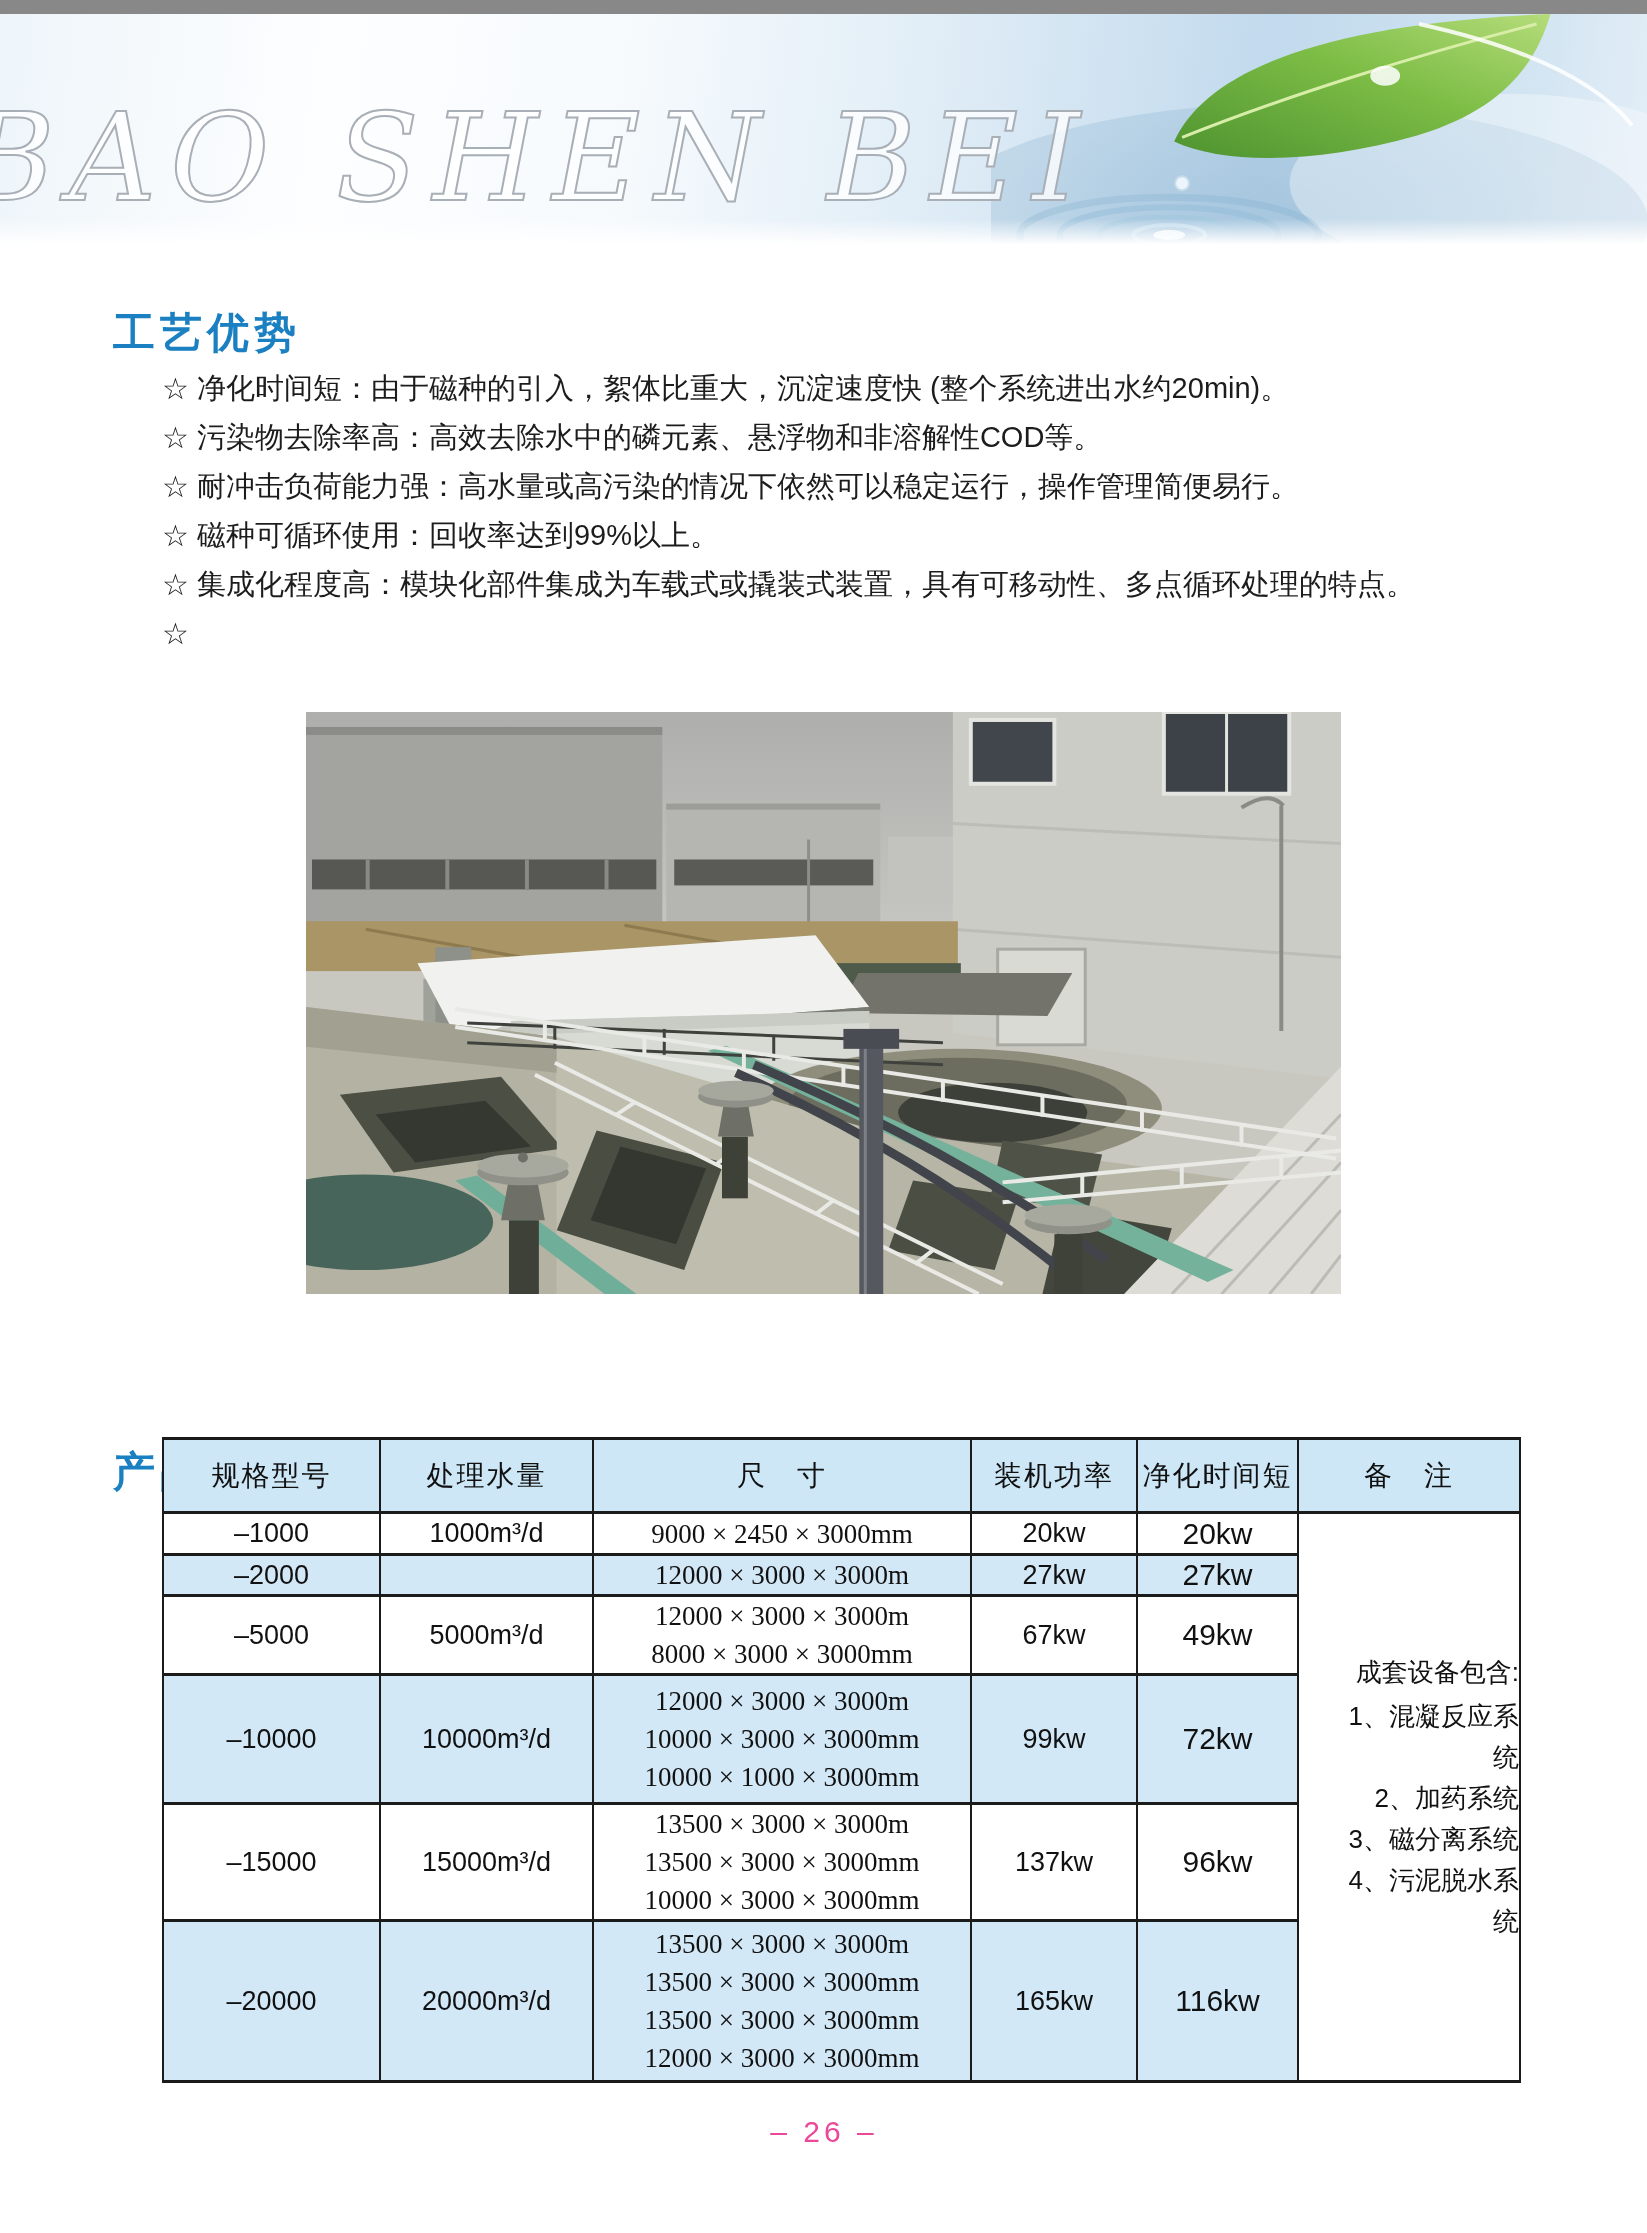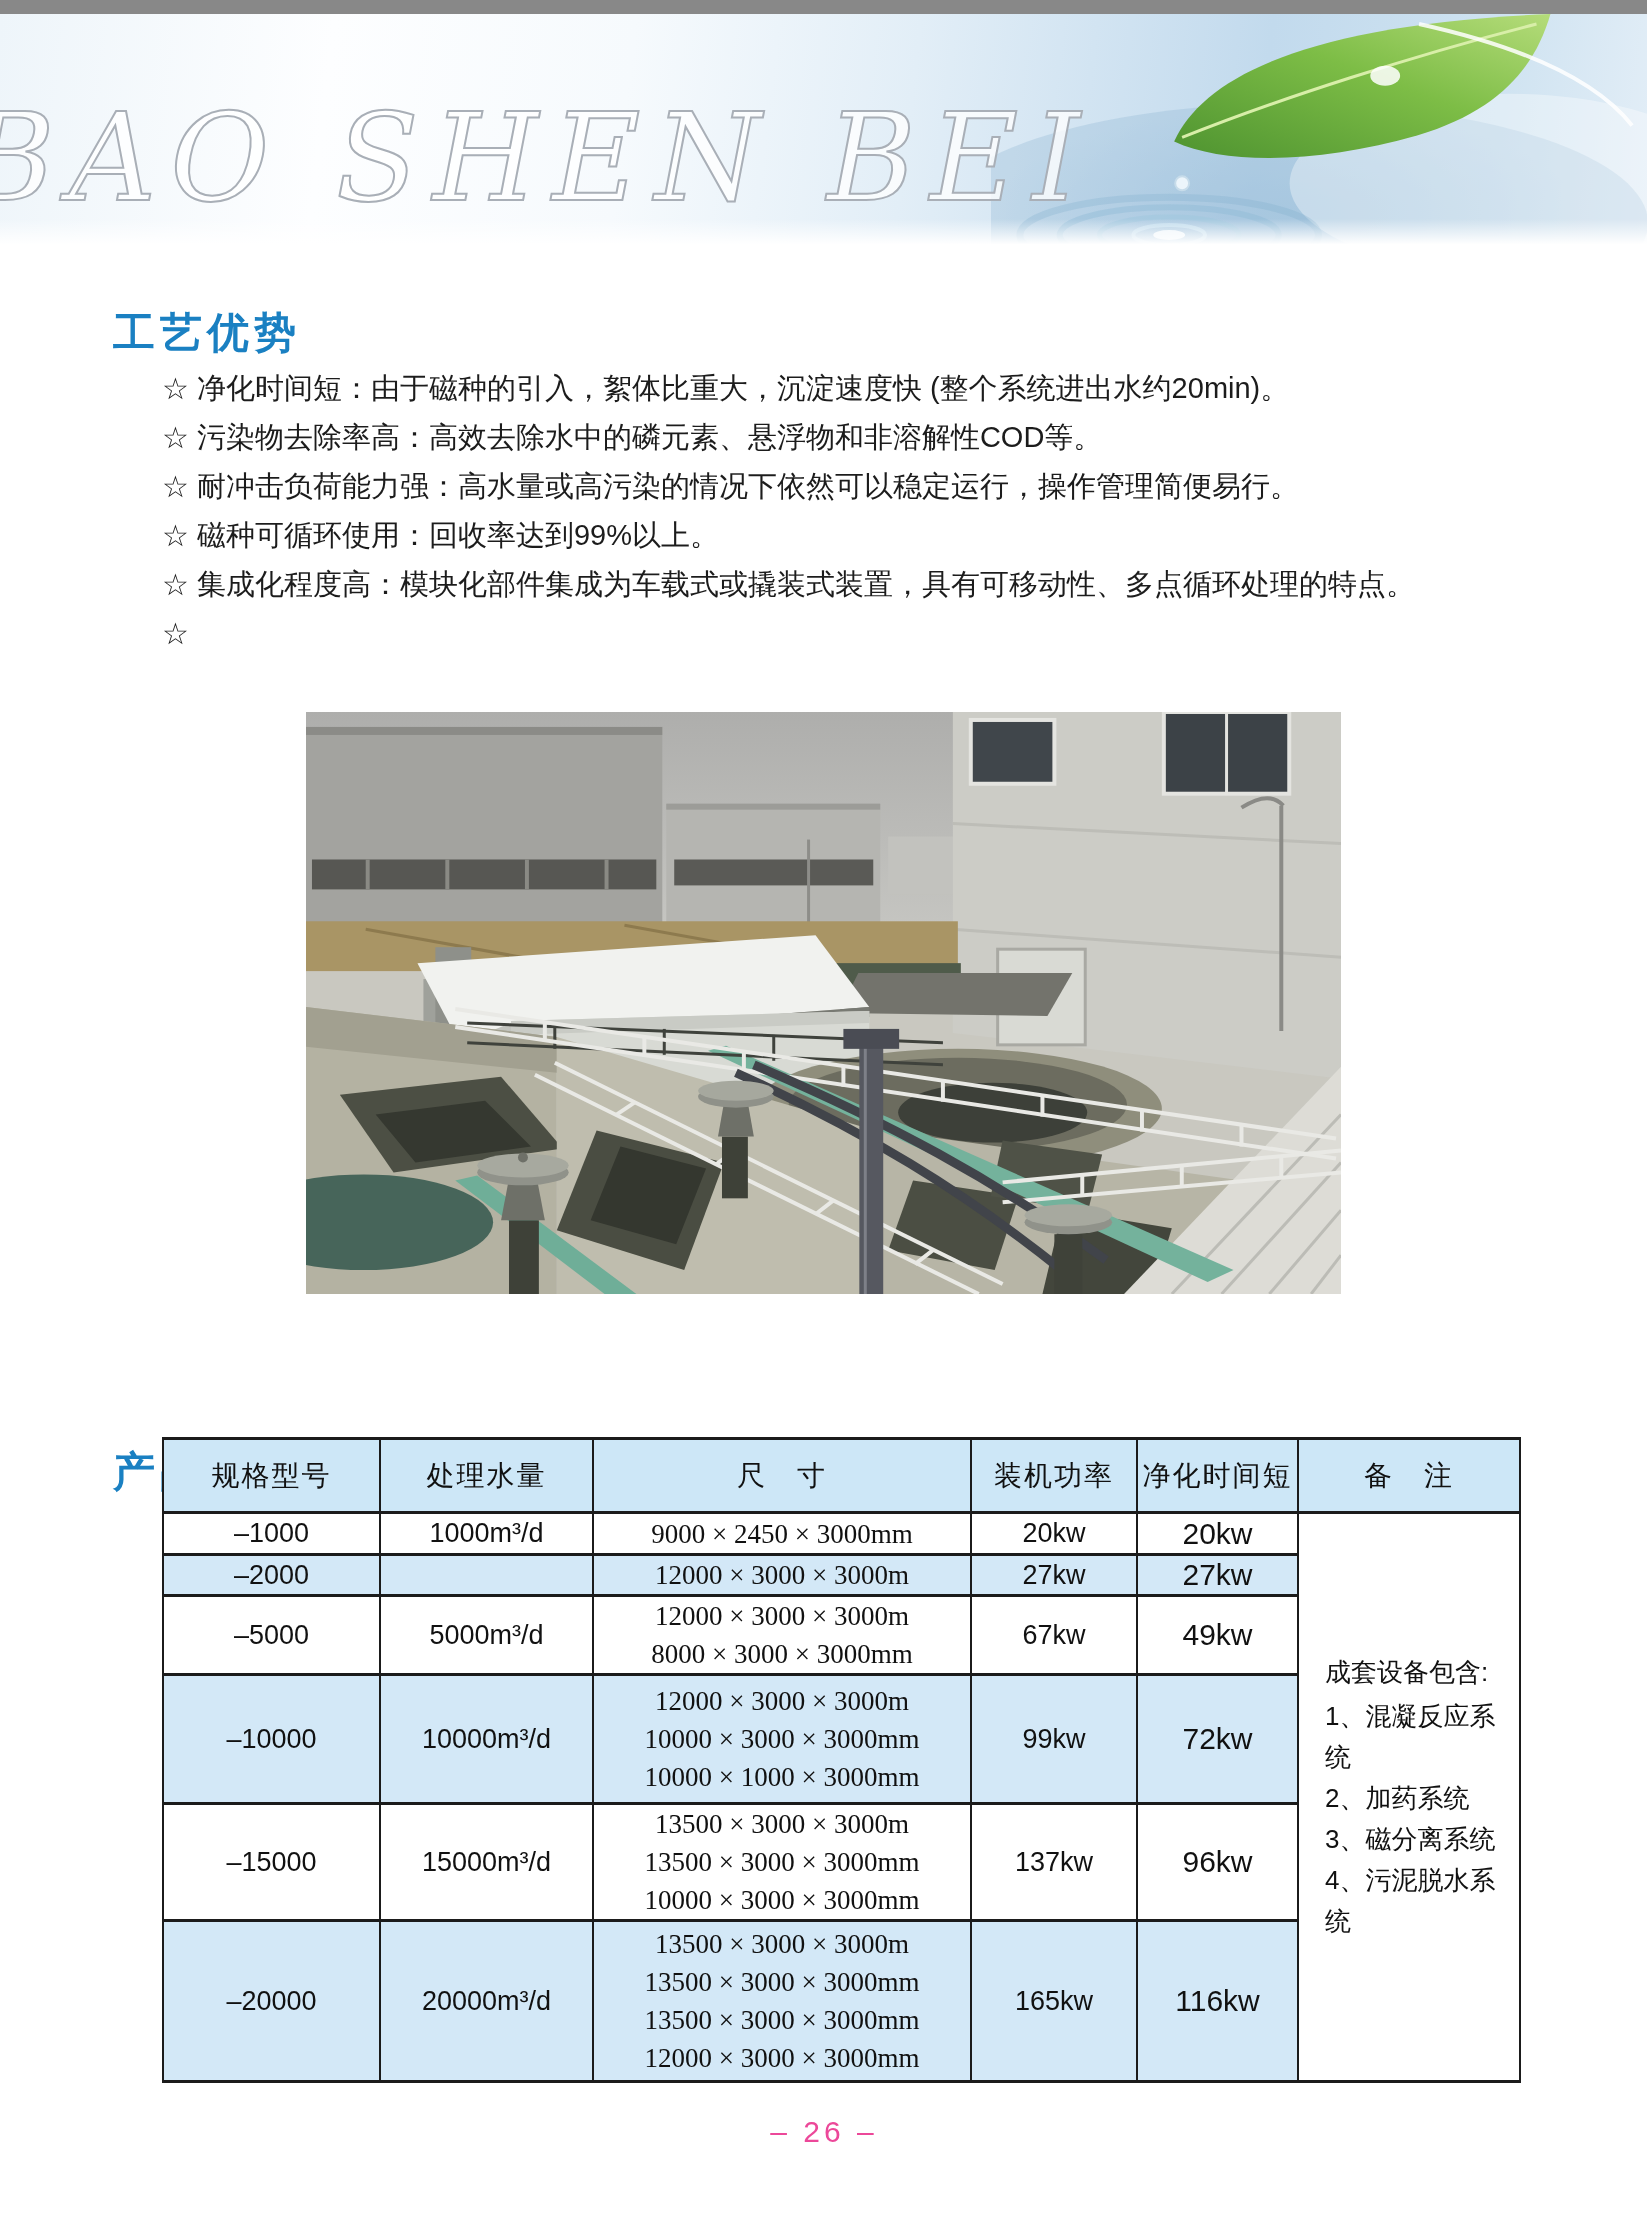--- a/index.html
+++ b/index.html
@@ -62,21 +62,21 @@
   tbody tr:nth-child(1) { height:42px; }
   tbody tr:nth-child(2) { height:40px; }
   tbody tr:nth-child(3) { height:78px; }
   tbody tr:nth-child(4) { height:129px; }
   tbody tr:nth-child(5) { height:115px; }
   tbody tr:nth-child(6) { height:161px; }
   tbody tr.shade td { background:#d3e8f7; }
   td.dims div { line-height:38px;font-family:Liberation Serif, serif; }
   td.wp { font-size:30px; }
   td.remark {
-    background:#ffffff !important; text-align:left; padding-left:26px;
+    background:#ffffff !important; text-align:right; padding-left:36px;
     font-size:26px; color:#111;
   }
   td.remark .r-title { line-height:40px; margin-bottom:4px; }
   td.remark .r-item  { line-height:41px; }
 
   
   .pageno {
     position:absolute; top:2101px; left:0; width:100%; text-align:center;
     font-size:30px; letter-spacing:4px; color:#ec4899;
   }

